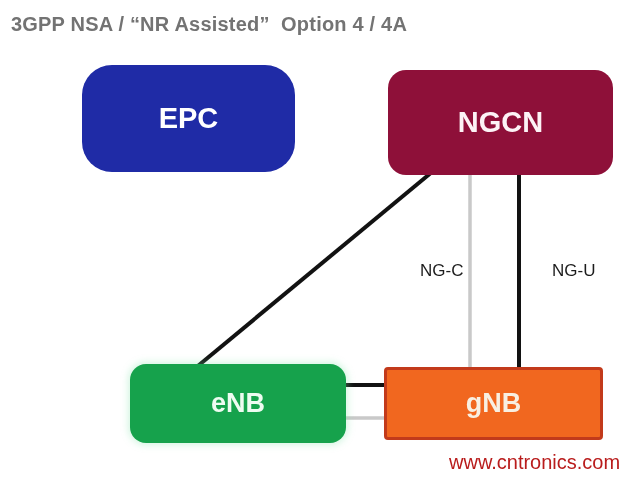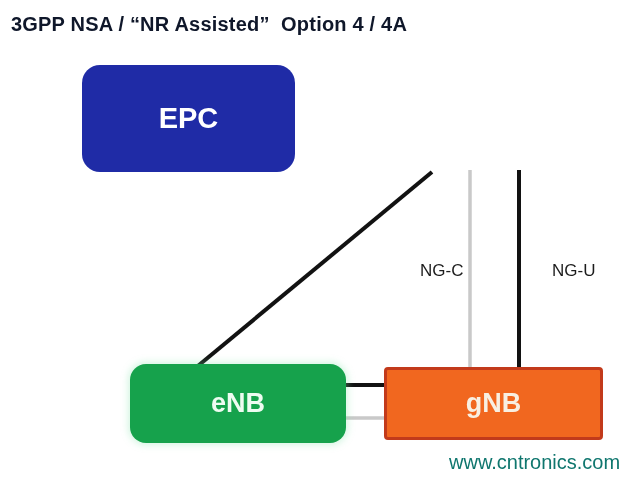--- a/index.html
+++ b/index.html
@@ -3,63 +3,66 @@
 <meta charset="utf-8">
 <style>
   html,body { margin:0; padding:0; background:#ffffff; }
   .canvas {
     position:relative; width:640px; height:480px;
     background:#ffffff; overflow:hidden;
     font-family:"Liberation Sans", sans-serif;
   }
   .title {
     position:absolute; left:11px; top:13px;
-    font-size:20px; font-weight:bold; color:#0f172a;
+    font-size:20px; font-weight:bold; color:#737373;
     white-space:pre-wrap; letter-spacing:0.2px;
   }
   svg.edges { position:absolute; left:0; top:0; width:640px; height:480px; }
   .edge-black { stroke:#121212; stroke-width:4; stroke-linecap:butt; }
   .edge-gray  { stroke:#c9c9c9; stroke-width:3.5; stroke-linecap:butt; }
 
   .node {
     position:absolute; display:flex; align-items:center; justify-content:center;
     font-weight:bold; box-sizing:border-box;
   }
-  .node-epc  { left:82px;  top:65px;  width:213px; height:107px; background:#1f2ba6; border-radius:18px; font-size:29px; color:#ffffff; }
+  .node-epc  { left:82px;  top:65px;  width:213px; height:107px; background:#1f2ba6; border-radius:30px; font-size:29px; color:#ffffff; }
   .node-ngcn { left:388px; top:70px;  width:225px; height:105px; background:#8e1039; border-radius:18px; font-size:29px; color:#fdf3f6; }
   .node-enb  { left:82px;  top:364px; width:216px; height:79px;  background:#16a24c; border-radius:16px; font-size:27px; color:#eefcf1;
                box-shadow:0 0 7px 2px rgba(130,225,170,0.35);margin-left:48px; }
   .node-gnb  { left:384px; top:367px; width:219px; height:73px;  background:#f1671f; border:3px solid #c23a1b; border-radius:4px;
                font-size:27px; color:#f8efe2; }
 
   .edge-label { position:absolute; font-size:17px; color:#1c1c1c; }
   .label-ngc { left:420px; top:261px; }
   .label-ngu { left:552px; top:261px; }
 
-  .watermark { position:absolute; left:449px; top:451px; font-size:20px; color:#0f766e; }
+  .watermark { position:absolute; left:449px; top:451px; font-size:20px; color:#b91c1c; }
 </style>
 </head>
 <body>
 
 <div class="canvas">
 
   <div class="title">3GPP NSA / “NR Assisted”  Option 4 / 4A</div>
 
   <svg class="edges" viewBox="0 0 640 480">
     <line class="edge-black" x1="432" y1="172" x2="193" y2="370"></line>
     <line class="edge-gray" x1="470" y1="170" x2="470" y2="372"></line>
     <line class="edge-black" x1="519" y1="170" x2="519" y2="372"></line>
     <line class="edge-black" x1="294" y1="385" x2="388" y2="385"></line>
     <line class="edge-gray" x1="294" y1="418" x2="388" y2="418"></line>
   </svg>
 
   <div class="node node-epc">
     <span>EPC</span>
   </div>
 
+  <div class="node node-ngcn">
+    <span>NGCN</span>
+  </div>
 
   <div class="node node-enb">
     <span>eNB</span>
   </div>
 
   <div class="node node-gnb">
     <span>gNB</span>
   </div>
 
   <div class="edge-label label-ngc">NG-C</div>

